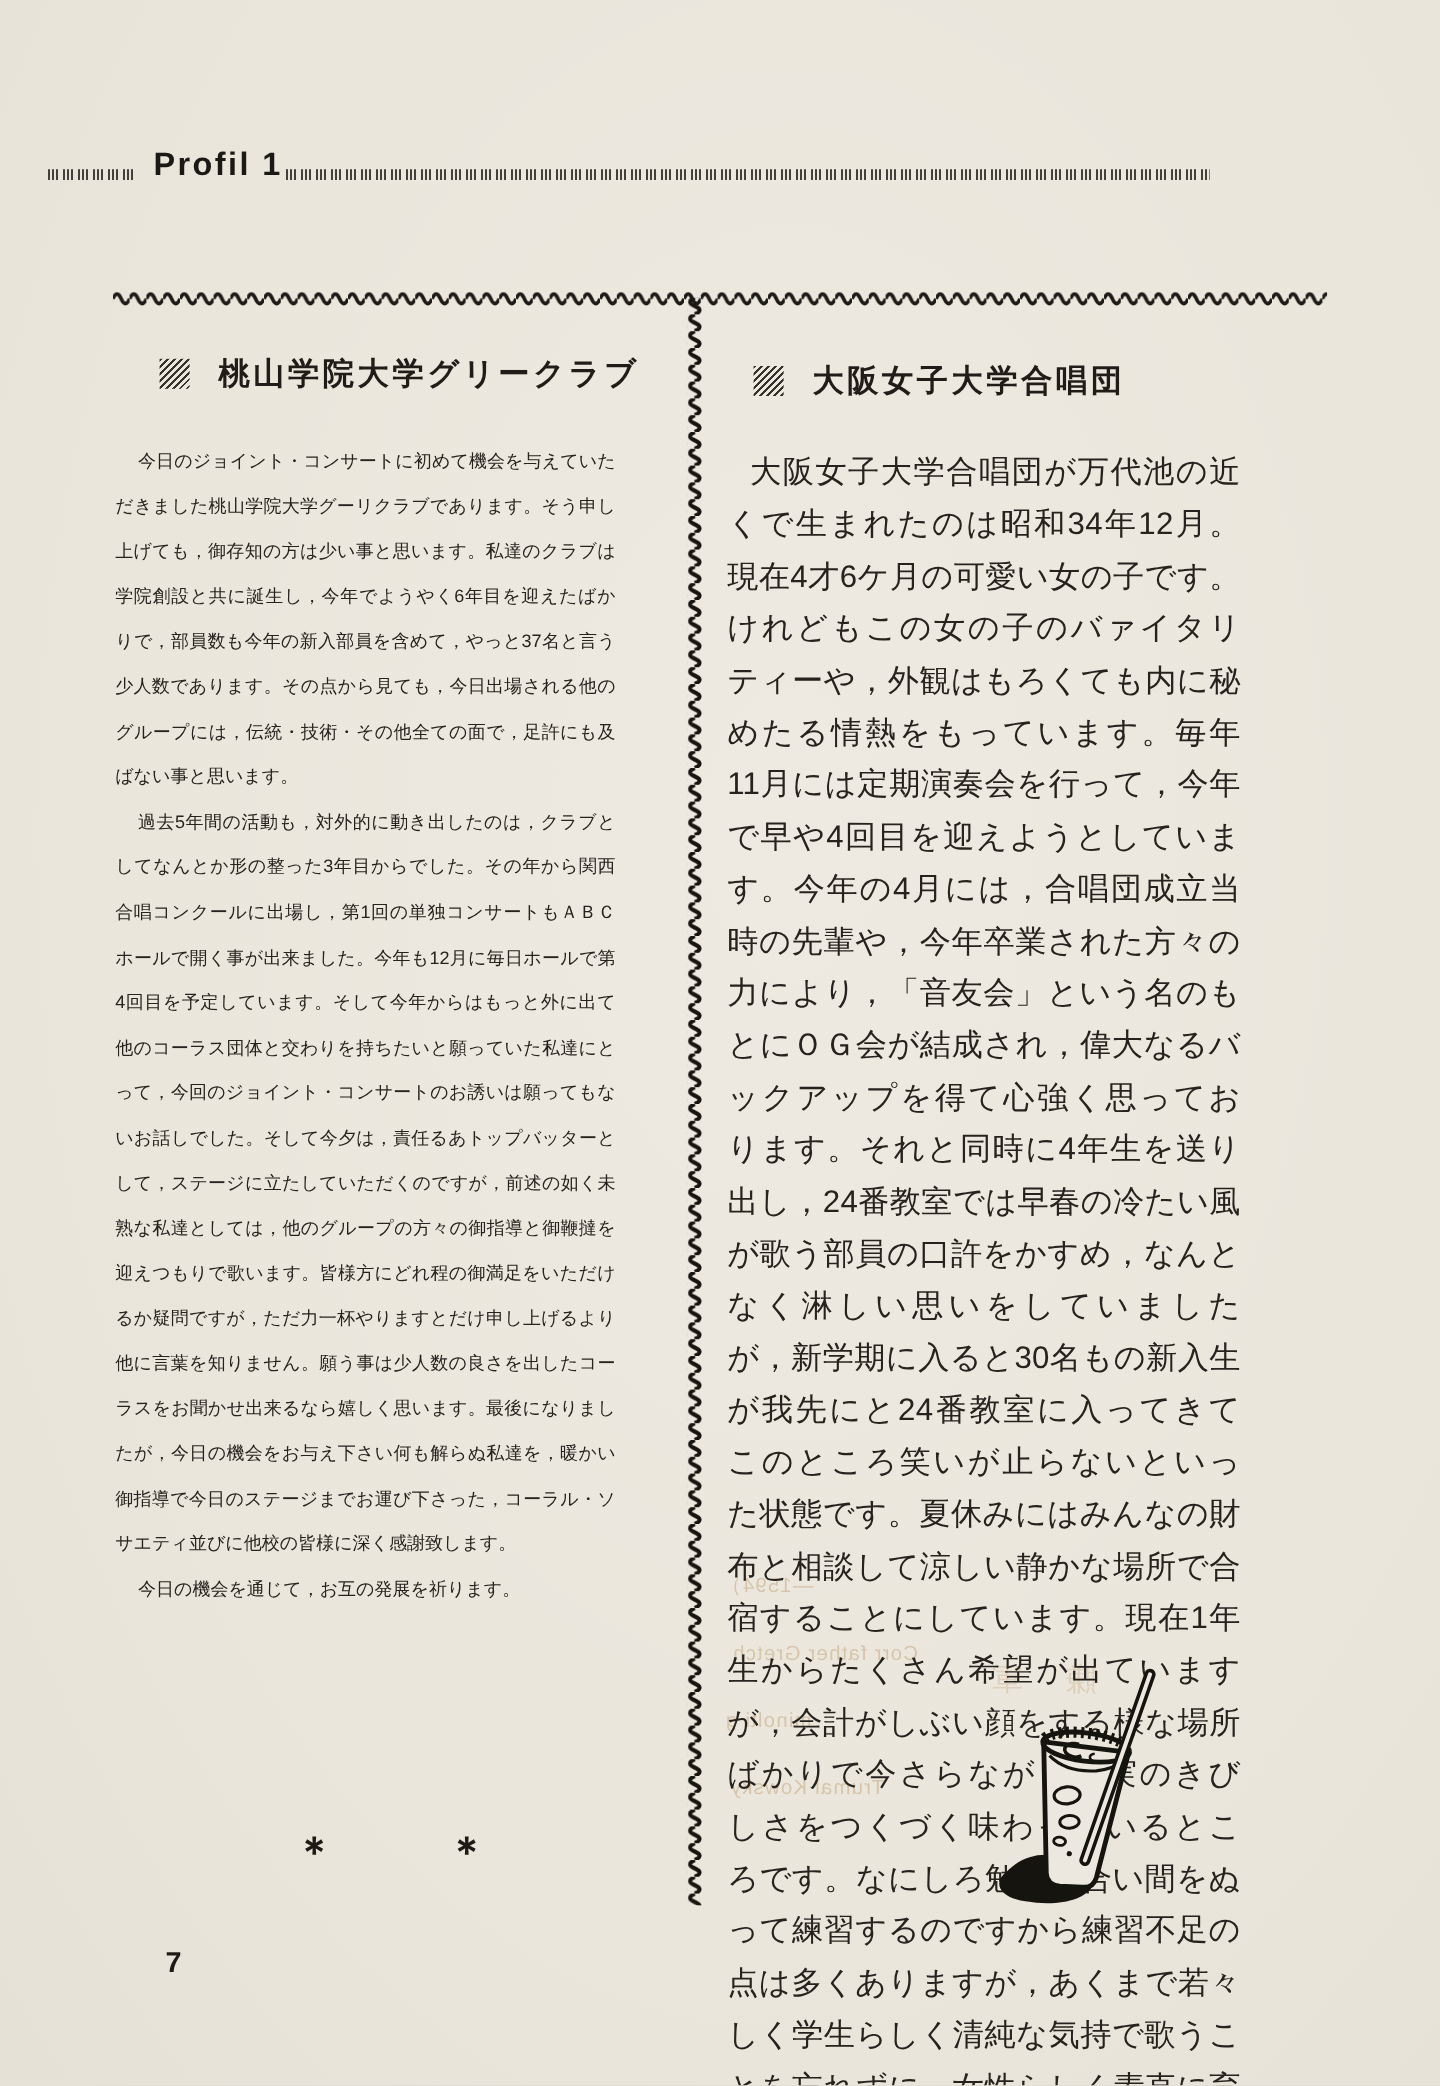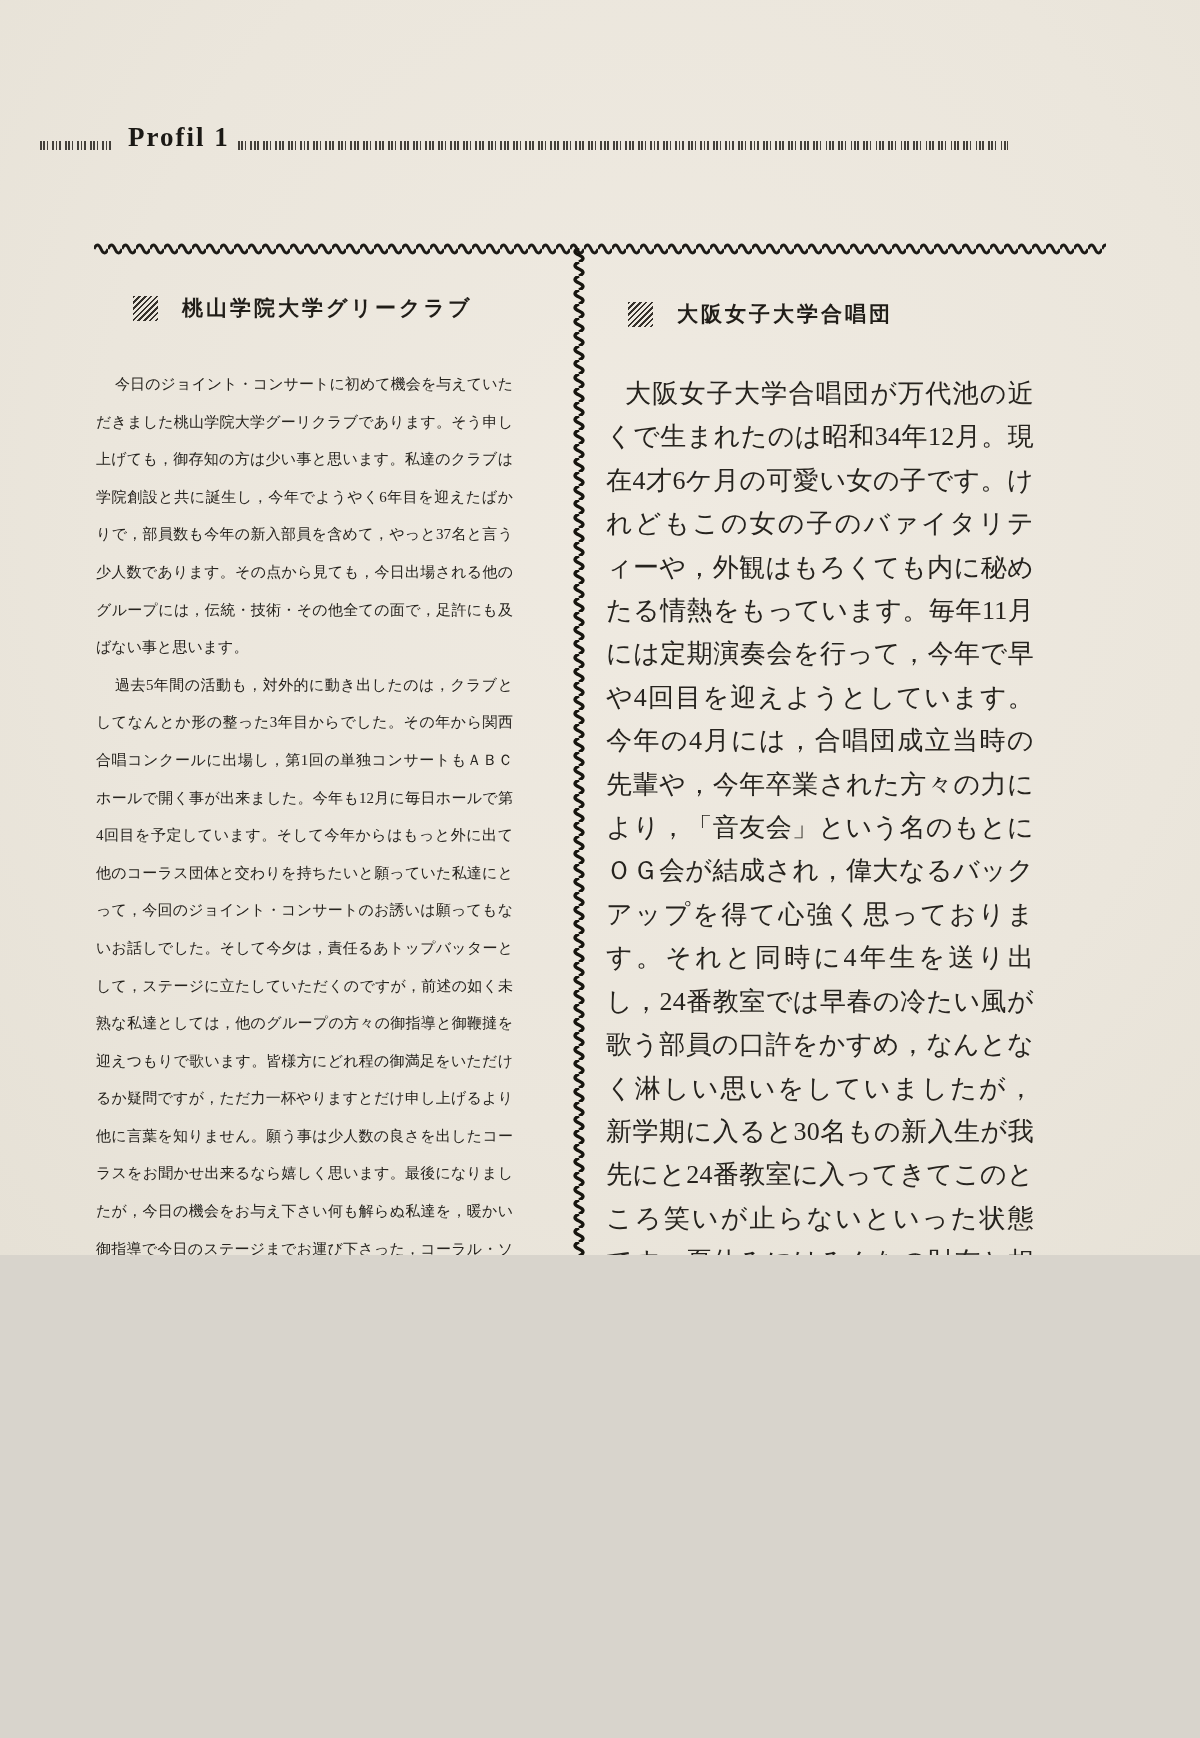--- a/index.html
+++ b/index.html
@@ -1,43 +1,43 @@
 <!DOCTYPE html>
 <html><head>
 <meta charset="utf-8">
 <style>
   html,body{margin:0;padding:0;background:#d8d4cc;}
   .page{
     position:relative;
-    width:1200px;height:1255px;
+    width:1200px;height:1738px;
     margin:0 auto;
     background:#ece8df;
     background-image:radial-gradient(ellipse at 55% 40%, #efeae1 0%, #ebe6dc 60%, #e6e1d6 100%);
     overflow:hidden;
-    font-family:Liberation Serif, serif;
+    font-family:Liberation Sans, sans-serif;
     color:#26231e;
   }
   .deco-strip{
     position:absolute;height:9px;
     background-image:repeating-linear-gradient(90deg,
       #26231e 0px,#26231e 1.6px, rgba(0,0,0,0) 1.6px, rgba(0,0,0,0) 3.4px,
       #26231e 3.4px,#26231e 5px, rgba(0,0,0,0) 5px, rgba(0,0,0,0) 6.8px,
       #26231e 6.8px,#26231e 8.4px, rgba(0,0,0,0) 8.4px, rgba(0,0,0,0) 12.5px);
     opacity:.85;
   }
   .page-title{
     position:absolute;left:128px;top:122px;
     font-size:27px;font-weight:bold;letter-spacing:2px;color:#1b1915;
   }
   .heading-row{position:absolute;display:flex;align-items:center;gap:24px;}
   .hatch-square{
     width:25px;height:25px;flex:0 0 auto;
     background:repeating-linear-gradient(135deg,#35312b 0px,#35312b 1.7px,rgba(0,0,0,0) 1.7px,rgba(0,0,0,0) 4.1px);
   }
-  .heading-text{font-size:21px;font-weight:bold;letter-spacing:3px;color:#201d18;white-space:nowrap;}
+  .heading-text{font-size:26px;font-weight:bold;letter-spacing:3px;color:#201d18;white-space:nowrap;}
   .body-text{position:absolute;text-align:justify;text-justify:inter-ideograph;}
   .body-text p{margin:0;text-indent:19px;}
   .left-body{left:96px;top:366px;width:417px;font-size:15px;line-height:37.6px;}
   .right-body{left:606px;top:372px;width:428px;font-size:26px;line-height:43.4px;letter-spacing:.3px;}
   .asterisk{position:absolute;font-size:34px;font-weight:bold;color:#1e1b16;}
   .page-number{position:absolute;left:138px;top:1622px;font-size:24px;font-weight:bold;color:#1e1b16;}
   .ghost{
     position:absolute;transform:scaleX(-1);
     color:#bb9766;opacity:.42;filter:blur(.6px);
     font-size:17px;white-space:nowrap;letter-spacing:1px;
@@ -78,20 +78,21 @@
   <div class="ghost" style="left:608px;top:1480px;">Trumal Kowsky</div>
   <div class="ghost big" style="left:812px;top:1382px;">賺 軍</div>
 
   <div class="heading-row" style="left:133px;top:294px;">
     <span class="hatch-square"></span>
     <span class="heading-text">桃山学院大学グリークラブ</span>
   </div>
   <div class="body-text left-body">
     <p>今日のジョイント・コンサートに初めて機会を与えていただきました桃山学院大学グーリクラブであります。そう申し上げても，御存知の方は少い事と思います。私達のクラブは学院創設と共に誕生し，今年でようやく6年目を迎えたばかりで，部員数も今年の新入部員を含めて，やっと37名と言う少人数であります。その点から見ても，今日出場される他のグループには，伝統・技術・その他全ての面で，足許にも及ばない事と思います。</p>
     <p>過去5年間の活動も，対外的に動き出したのは，クラブとしてなんとか形の整った3年目からでした。その年から関西合唱コンクールに出場し，第1回の単独コンサートもＡＢＣホールで開く事が出来ました。今年も12月に毎日ホールで第4回目を予定しています。そして今年からはもっと外に出て他のコーラス団体と交わりを持ちたいと願っていた私達にとって，今回のジョイント・コンサートのお誘いは願ってもないお話しでした。そして今夕は，責任るあトップバッターとして，ステージに立たしていただくのですが，前述の如く未熟な私達としては，他のグループの方々の御指導と御鞭撻を迎えつもりで歌います。皆様方にどれ程の御満足をいただけるか疑問ですが，ただ力一杯やりますとだけ申し上げるより他に言葉を知りません。願う事は少人数の良さを出したコーラスをお聞かせ出来るなら嬉しく思います。最後になりましたが，今日の機会をお与え下さい何も解らぬ私達を，暖かい御指導で今日のステージまでお運び下さった，コーラル・ソサエティ並びに他校の皆様に深く感謝致します。</p>
+    <p>今日の機会を通じて，お互の発展を祈ります。</p>
   </div>
   <span class="asterisk" style="left:245px;top:1520px;">＊</span>
   <span class="asterisk" style="left:372px;top:1520px;">＊</span>
 
   <div class="heading-row" style="left:628px;top:300px;">
     <span class="hatch-square"></span>
     <span class="heading-text">大阪女子大学合唱団</span>
   </div>
   <div class="body-text right-body">
     <p>大阪女子大学合唱団が万代池の近くで生まれたのは昭和34年12月。現在4才6ケ月の可愛い女の子です。けれどもこの女の子のバァイタリティーや，外観はもろくても内に秘めたる情熱をもっています。毎年11月には定期演奏会を行って，今年で早や4回目を迎えようとしています。今年の4月には，合唱団成立当時の先輩や，今年卒業された方々の力により，「音友会」という名のもとにＯＧ会が結成され，偉大なるバックアップを得て心強く思っております。それと同時に4年生を送り出し，24番教室では早春の冷たい風が歌う部員の口許をかすめ，なんとなく淋しい思いをしていましたが，新学期に入ると30名もの新入生が我先にと24番教室に入ってきてこのところ笑いが止らないといった状態です。夏休みにはみんなの財布と相談して涼しい静かな場所で合宿することにしています。現在1年生からたくさん希望が出ていますが，会計がしぶい顔をする様な場所ばかりで今さらながら現実のきびしさをつくづく味わっているところです。なにしろ勉強の合い間をぬって練習するのですから練習不足の点は多くありますが，あくまで若々しく学生らしく清純な気持で歌うことを忘れずに，女性らしく素直に育っていくつもりです。</p>

